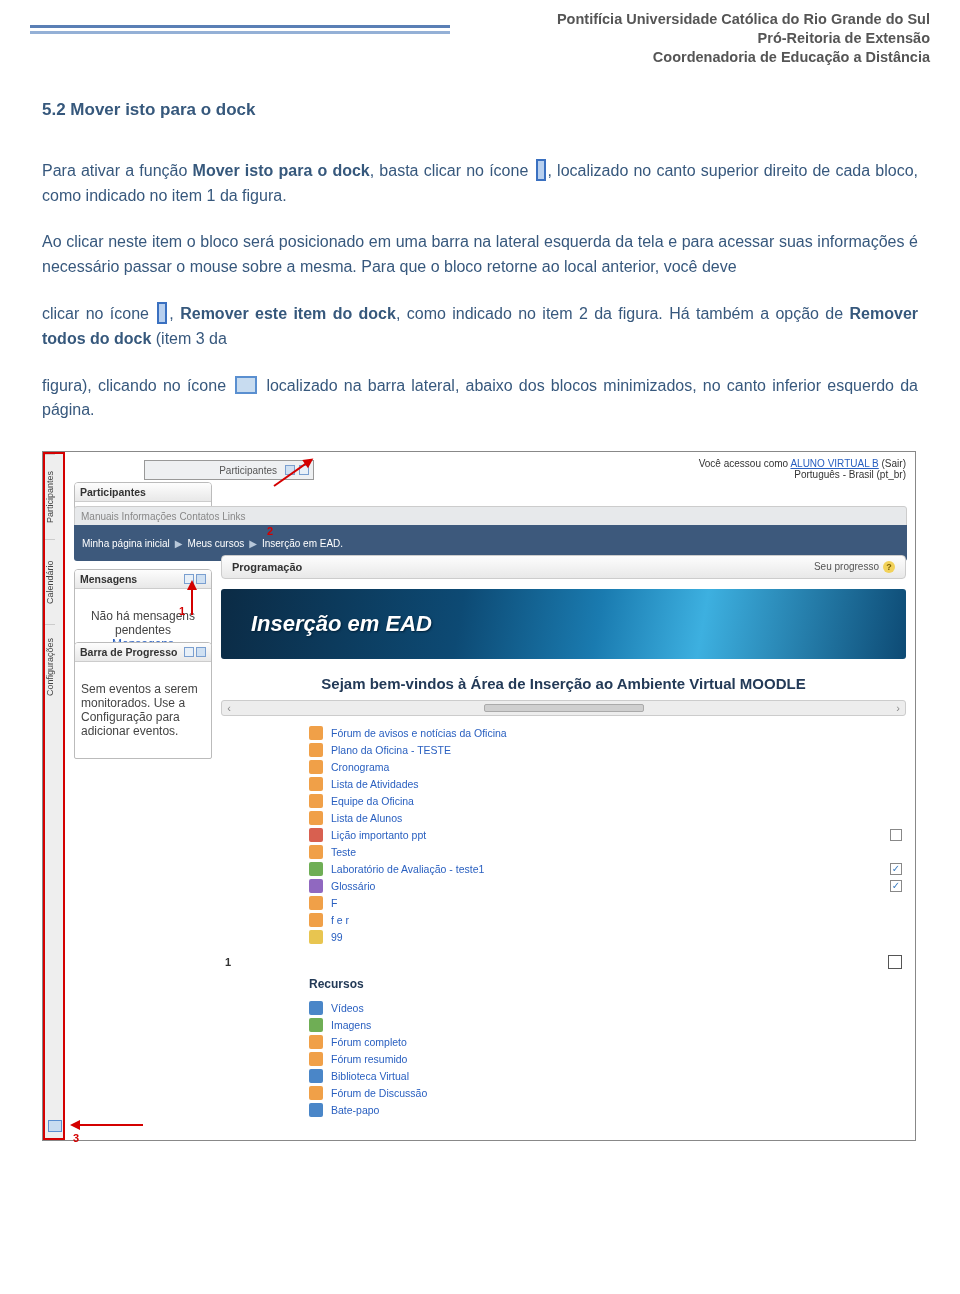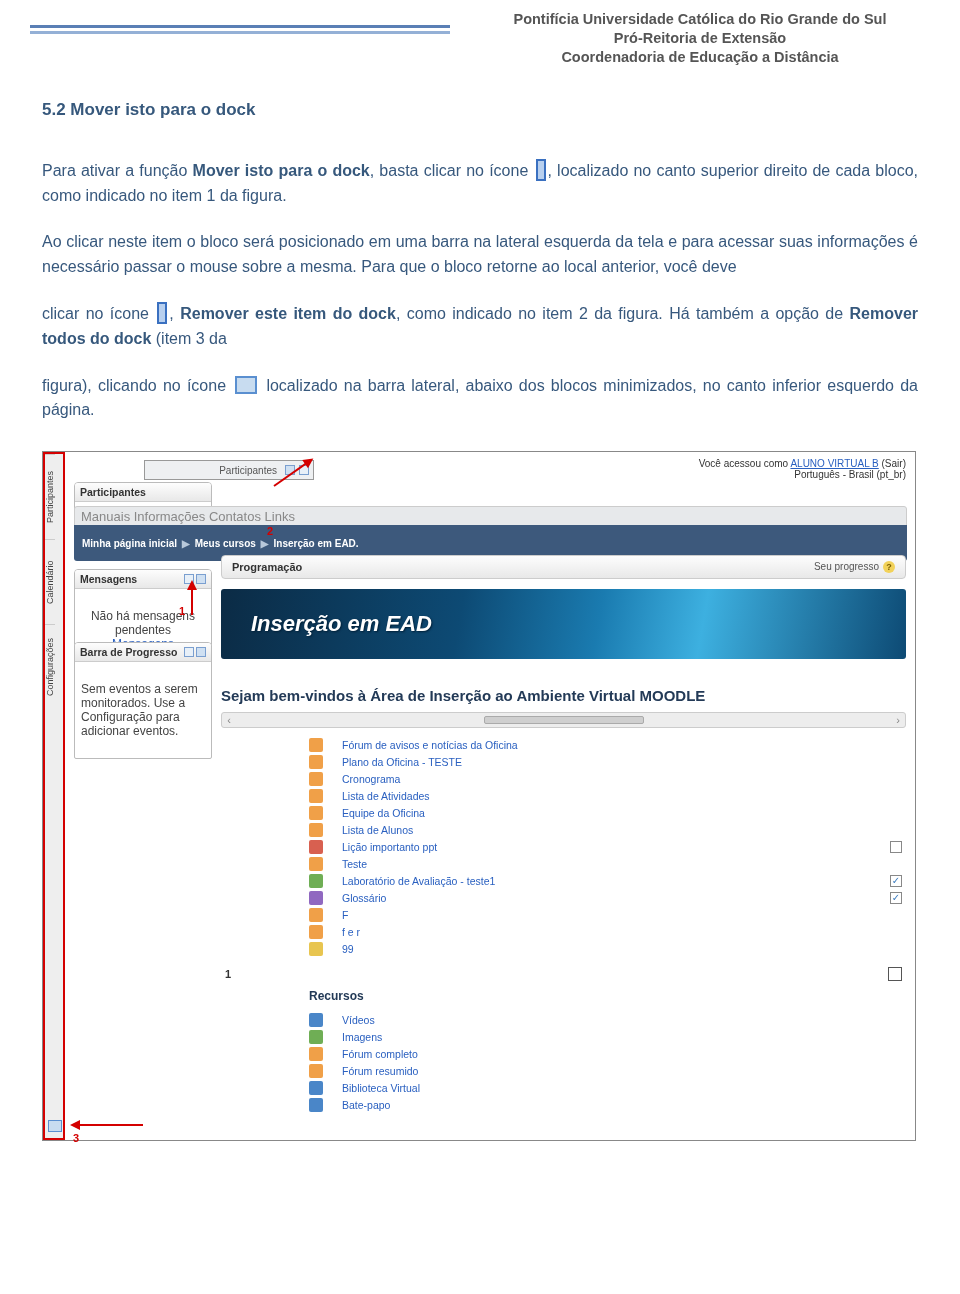--- a/index.html
+++ b/index.html
@@ -15,21 +15,21 @@
     padding: 10px 30px 0 30px;
   }
   .header-left {
     width: 440px;
     padding-top: 15px;
   }
   .hr1 { height: 3px; background: #5a7fb5; margin-bottom: 3px; width: 420px;}
   .hr2 { height: 3px; background: #94b0d6; width: 420px;}
   .header-right {
     flex: 1;
-    text-align: center;
+    text-align: right;
     color: #555;
     font-weight: bold;
     font-size: 14.5px;
     line-height: 1.3;
     font-family: Arial, sans-serif;
   }
   .content {
     padding: 30px 42px 0 42px;
     font-size: 16px;
     color: #37587d;
@@ -128,30 +128,29 @@
   .arrow1 { position:absolute; top:128px; left:122px; width:2px; height:32px; background:#d40000;}
   .arrow1:before{content:'';position:absolute;top:-8px;left:-4px;border:5px solid transparent;border-bottom:10px solid #d40000;}
 
   .callout2 { position:absolute; top:70px; left:198px; color:#d40000; font-weight:bold;}
   .arrow2a { position:absolute; top:30px; left:205px; width:45px; height:2px; background:#d40000; transform:rotate(-35deg); transform-origin:left center;}
   .arrow2a:before{content:'';position:absolute;right:-8px;top:-4px;border:5px solid transparent;border-left:10px solid #d40000;}
 
   
   .nav-tabs {
     position:absolute; top:51px; left:5px; right:5px; height:21px;
-    background:#e7e9eb; border:1px solid #ccc; font-size:13px; color:#888;
+    background:#e7e9eb; border:1px solid #ccc; font-size:10px; color:#888;
     display:flex; align-items:center; gap:14px; padding-left:6px;
     border-radius:3px 3px 0 0;
   }
   .breadcrumb {
     position:absolute; top:70px; left:5px; right:5px; height:36px;
     background:#3d597c; color:#fff; font-size:10px; display:flex; align-items:center;
     padding-left:8px; gap:5px;
     border-radius:0 0 3px 3px;
-    font-weight:bold;
   }
   .breadcrumb .sep{color:#b8c8da;}
 
   .main-col { position:absolute; top:100px; left:152px; right:6px; }
 
   .prog-bar {
     height:24px; background:linear-gradient(#fdfdfd,#e8e8e8);
     border:1px solid #ccc; border-radius:4px; display:flex; align-items:center;
     justify-content:space-between; padding:8px 10px; font-size:11px; font-weight:bold;
   }
@@ -159,29 +158,29 @@
   .qmark{ width:12px;height:12px;border-radius:50%;background:#f2d25a;color:#7a5e00;display:inline-flex;align-items:center;justify-content:center;font-size:9px;font-weight:bold;}
 
   .banner {
     margin-top:10px; height:70px; border-radius:3px; overflow:hidden;
     background: linear-gradient(100deg,#0b2b45 0%, #0d4a74 35%, #1a7bb0 55%, #3db0e0 70%, #0d4a74 100%);
     display:flex; align-items:center; padding-left:30px;
   }
   .banner-title{ color:#fff; font-size:22px; font-weight:bold; font-style:italic; text-shadow:1px 1px 2px #002038;}
 
   .welcome {
-    margin-top:28px; font-size:15px; font-weight:bold; color:#233a57;
+    margin-top:16px; text-align:center; font-size:15px; font-weight:bold; color:#233a57;
     font-family: Verdana, sans-serif;
   }
   .scroll-strip{ margin-top:8px; height:16px; background:#ededed; border:1px solid #ccc; border-radius:3px; display:flex; align-items:center; justify-content:center;}
   .scroll-strip .thumb{ width:160px; height:8px; background:#cfcfcf; border:1px solid #aaa; border-radius:2px;}
   .scroll-strip .arr{ width:14px; text-align:center; color:#888;}
 
   .resource-list{ margin:8px 0 0 88px; }
-  .resource-list .row{ display:flex; align-items:center; gap:19px; height:17px;}
+  .resource-list .row{ display:flex; align-items:center; gap:8px; height:17px;}
   .resource-list .row .lbl{ color:#2a60c0; font-size:10.5px;}
   .ri { width:14px; height:14px; display:inline-block; border-radius:2px;}
   .ri.or{background:#f0a048;} .ri.bl{background:#4a86c8;} .ri.gr{background:#6fae55;}
   .ri.pu{background:#9068c0;} .ri.ye{background:#e8c550;} .ri.rd{background:#d86050;}
   .chk{ width:12px;height:12px;border:1px solid #888;background:#fff; margin-left:auto; margin-right:4px;}
   .chk.done:after{content:'✓';display:block;color:#3a7bbf;font-size:10px;line-height:10px;text-align:center;}
 
   .sec-divider{ margin-top:10px; display:flex; justify-content:space-between; align-items:center; padding:0 4px;}
   .sec-divider .num{ font-weight:bold;}
   .sec-divider .box{ width:14px;height:14px;border:1px solid #555;}
@@ -400,20 +399,24 @@
             </div>
             <div class="row">
               <span class="ri or"></span>
               <span class="lbl">Fórum resumido</span>
             </div>
             <div class="row">
               <span class="ri bl"></span>
               <span class="lbl">Biblioteca Virtual</span>
             </div>
             <div class="row">
+              <span class="ri or"></span>
+              <span class="lbl">Fórum de Discussão</span>
+            </div>
+            <div class="row">
               <span class="ri bl"></span>
               <span class="lbl">Bate-papo</span>
             </div>
           </div>
       </div>
     </div>
   </div>
 </div>
 
 </body></html>

